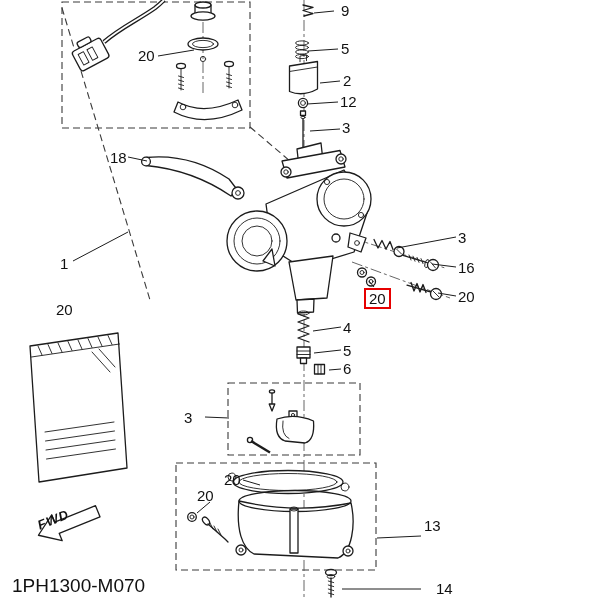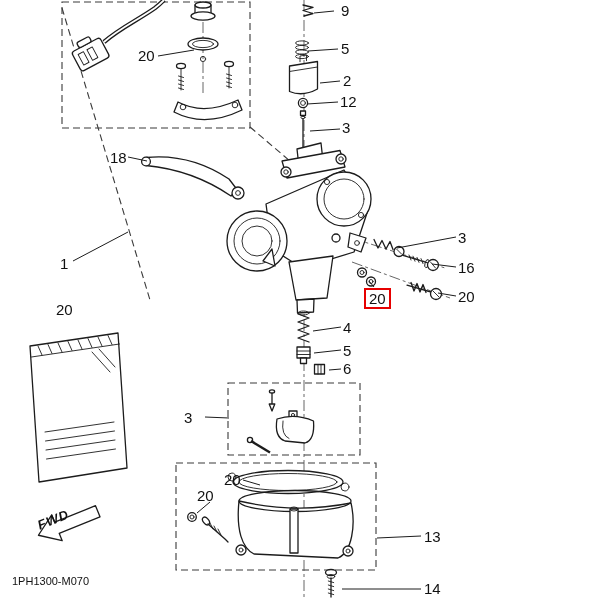--- a/index.html
+++ b/index.html
@@ -14,21 +14,21 @@
   .dash{fill:none;stroke:#3a3a3a;stroke-width:1.1;stroke-dasharray:7 4;}
   .axis{fill:none;stroke:#555;stroke-width:0.9;stroke-dasharray:11 3 3 3;}
   .leader{fill:none;stroke:#1c1c1c;stroke-width:1;}
   .callout{
     position:absolute;font-size:15px;line-height:17px;color:#111;
     white-space:nowrap;user-select:none;
   }
   .highlight{
     border:2px solid #e60000;padding:0 3px;background:#fff;
   }
-  .code{position:absolute;font-size:11px;color:#111;}
+  .code{position:absolute;font-size:19px;color:#111;}
   .fwd{
     position:absolute;font-size:13px;font-style:italic;font-weight:bold;
     transform:rotate(-22deg);letter-spacing:1px;color:#111;
   }
 </style>
 </head>
 <body>
 
 <div class="stage">
 
@@ -262,19 +262,19 @@
   <div class="callout" style="left:458px;top:288px">20</div>
   <div class="callout highlight" style="left:364px;top:288px">20</div>
   <div class="callout" style="left:60px;top:255px">1</div>
   <div class="callout" style="left:56px;top:301px">20</div>
   <div class="callout" style="left:343px;top:319px">4</div>
   <div class="callout" style="left:343px;top:342px">5</div>
   <div class="callout" style="left:343px;top:360px">6</div>
   <div class="callout" style="left:184px;top:409px">3</div>
   <div class="callout" style="left:224px;top:471px">20</div>
   <div class="callout" style="left:197px;top:487px">20</div>
-  <div class="callout" style="left:424px;top:528px">13</div>
-  <div class="callout" style="left:424px;top:580px">14</div>
+  <div class="callout" style="left:424px;top:517px">13</div>
+  <div class="callout" style="left:436px;top:580px">14</div>
 
   <div class="fwd" style="left:37px;top:512px">FWD</div>
   <div class="code" style="left:12px;top:575px">1PH1300-M070</div>
 
 </div>
 
 </body></html>

